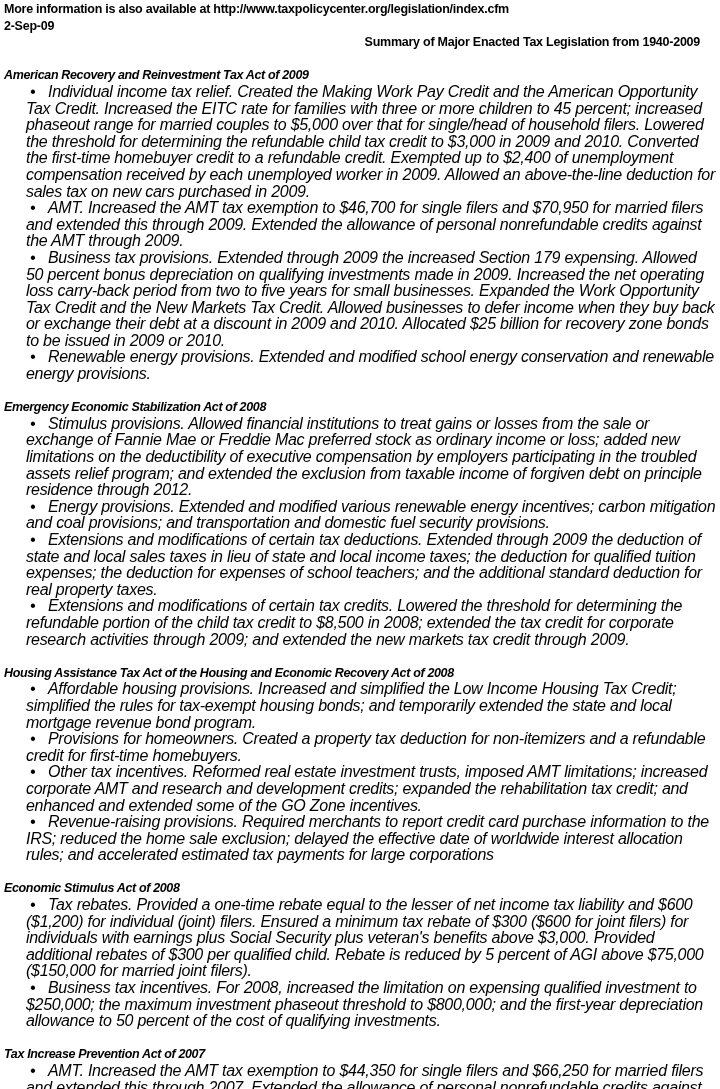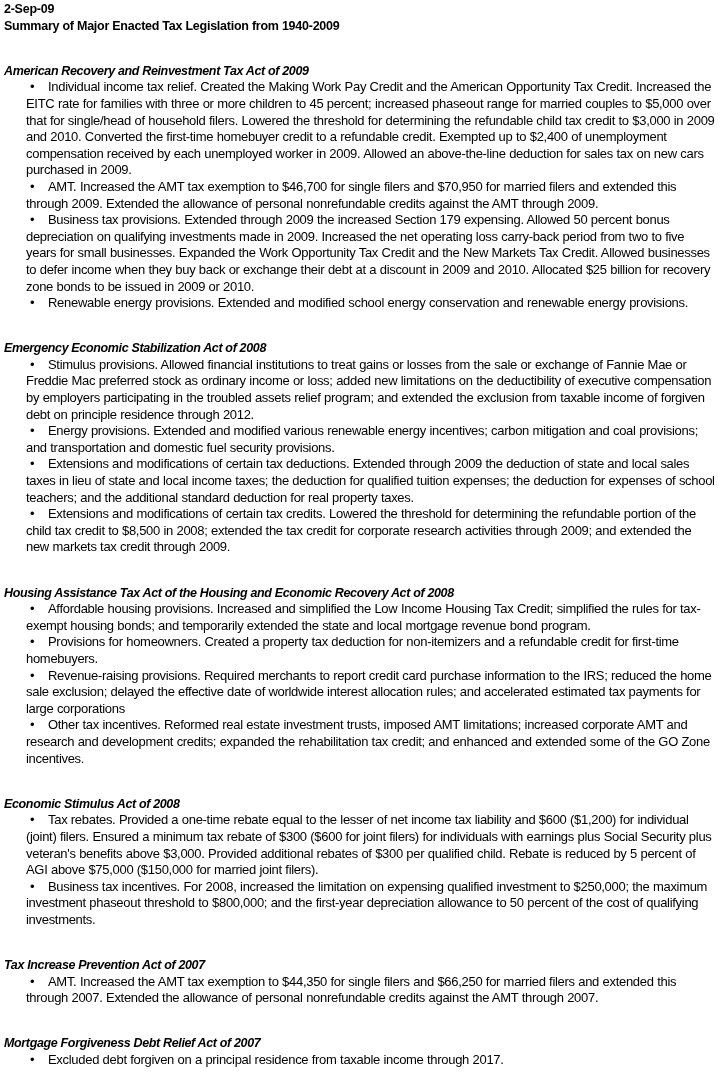--- a/index.html
+++ b/index.html
@@ -5,38 +5,40 @@
     html, body { margin: 0; padding: 0; background: #ffffff; }
     body {
       width: 720px; height: 1089px; overflow: hidden;
       font-family: "Liberation Sans", sans-serif;
       color: #000000;
       font-size: 12px;
       line-height: 16.6px;
     }
     .page { position: relative; padding: 1px 0 0 4px; }
     .hdr { font-weight: bold; font-size: 12.5px; letter-spacing: -0.25px; white-space: nowrap; }
-    .title { font-weight: bold; font-size: 12.5px; text-align: left; letter-spacing: -0.25px; padding-right: 12px; }
+    .title { font-weight: bold; font-size: 12.5px; text-align: right; letter-spacing: -0.25px; padding-right: 20px; }
     .blank { height: 16.6px; }
-    .act { margin-top: 12px; }
+    .act { margin-top: 0; }
     .act-title { font-weight: bold; font-style: italic; font-size: 12.5px; letter-spacing: -0.35px; white-space: nowrap; }
     .bullet {
       margin-left: 22px;
       margin-right: 4px;
-      font-size: 13px;
+      font-size: 16px;
       letter-spacing: -0.3px;
       word-spacing: 0.2px;
+      font-style: italic;
     }
     .bullet .dot { display: inline-block; width: 22px; text-indent: 4px; }
     .spacer { height: 16.6px; }
   </style>
 </head>
 <body>
 
 <div class="page">
+  <div class="hdr">More information is also available at http://www.taxpolicycenter.org/legislation/index.cfm</div>
   <div class="hdr">2-Sep-09</div>
   <div class="title">Summary of Major Enacted Tax Legislation from 1940-2009</div>
   <div class="blank"></div>
 
   <div class="act">
     <div class="act-title">American Recovery and Reinvestment Tax Act of 2009</div>
     <div class="bullet"><span class="dot">•</span><span>Individual income tax relief. Created the Making Work Pay Credit and the American Opportunity Tax Credit. Increased the EITC rate for families with three or more children to 45 percent; increased phaseout range for married couples to $5,000 over that for single/head of household filers. Lowered the threshold for determining the refundable child tax credit to $3,000 in 2009 and 2010. Converted the first-time homebuyer credit to a refundable credit. Exempted up to $2,400 of unemployment compensation received by each unemployed worker in 2009. Allowed an above-the-line deduction for sales tax on new cars purchased in 2009.</span></div>
     <div class="bullet"><span class="dot">•</span><span>AMT. Increased the AMT tax exemption to $46,700 for single filers and $70,950 for married filers and extended this through 2009.  Extended the allowance of personal nonrefundable credits against the AMT through 2009.</span></div>
     <div class="bullet"><span class="dot">•</span><span>Business tax provisions. Extended through 2009 the increased Section 179 expensing. Allowed 50 percent bonus depreciation on qualifying investments made in 2009. Increased the net operating loss carry-back period from two to five years for small businesses. Expanded the Work Opportunity Tax Credit and the New Markets Tax Credit. Allowed businesses to defer income when they buy back or exchange their debt at a discount in 2009 and 2010. Allocated $25 billion for recovery zone bonds to be issued in 2009 or 2010.</span></div>
     <div class="bullet"><span class="dot">•</span><span>Renewable energy provisions. Extended and modified school energy conservation and renewable energy provisions.</span></div>
@@ -49,22 +51,22 @@
     <div class="bullet"><span class="dot">•</span><span>Energy provisions. Extended and modified various renewable energy incentives; carbon mitigation and coal provisions; and transportation and domestic fuel security provisions.</span></div>
     <div class="bullet"><span class="dot">•</span><span>Extensions and modifications of certain tax deductions. Extended through 2009 the deduction of state and local sales taxes in lieu of state and local income taxes; the deduction for qualified tuition expenses; the deduction for expenses of school teachers; and the additional standard deduction for real property taxes.</span></div>
     <div class="bullet"><span class="dot">•</span><span>Extensions and modifications of certain tax credits. Lowered the threshold for determining the refundable portion of the child tax credit to $8,500 in 2008; extended the tax credit for corporate research activities through 2009; and extended the new markets tax credit through 2009.</span></div>
   </div>
   <div class="spacer"></div>
 
   <div class="act">
     <div class="act-title">Housing Assistance Tax Act of the Housing and Economic Recovery Act of 2008</div>
     <div class="bullet"><span class="dot">•</span><span>Affordable housing provisions. Increased and simplified the Low Income Housing Tax Credit; simplified the rules for tax-exempt housing bonds; and temporarily extended the state and local mortgage revenue bond program.</span></div>
     <div class="bullet"><span class="dot">•</span><span>Provisions for homeowners. Created a property tax deduction for non-itemizers and a refundable credit for first-time homebuyers.</span></div>
+    <div class="bullet"><span class="dot">•</span><span>Other tax incentives. Reformed real estate investment trusts, imposed AMT limitations; increased corporate AMT and research and development credits; expanded the rehabilitation tax credit; and enhanced and extended some of the GO Zone incentives.</span></div>
     <div class="bullet"><span class="dot">•</span><span>Revenue-raising provisions. Required merchants to report credit card purchase information to the IRS; reduced the home sale exclusion; delayed the effective date of worldwide interest allocation rules; and accelerated estimated tax payments for large corporations</span></div>
-    <div class="bullet"><span class="dot">•</span><span>Other tax incentives. Reformed real estate investment trusts, imposed AMT limitations; increased corporate AMT and research and development credits; expanded the rehabilitation tax credit; and enhanced and extended some of the GO Zone incentives.</span></div>
   </div>
   <div class="spacer"></div>
 
   <div class="act">
     <div class="act-title">Economic Stimulus Act of 2008</div>
     <div class="bullet"><span class="dot">•</span><span>Tax rebates. Provided a one-time rebate equal to the lesser of net income tax liability and $600 ($1,200) for individual (joint) filers. Ensured a minimum tax rebate of $300 ($600 for joint filers) for individuals with earnings plus Social Security plus veteran's benefits above $3,000. Provided additional rebates of $300 per qualified child. Rebate is reduced by 5 percent of AGI above $75,000 ($150,000 for married joint filers).</span></div>
     <div class="bullet"><span class="dot">•</span><span>Business tax incentives. For 2008, increased the limitation on expensing qualified investment to $250,000; the maximum investment phaseout threshold to $800,000; and the first-year depreciation allowance to 50 percent of the cost of qualifying investments.</span></div>
   </div>
   <div class="spacer"></div>
 

